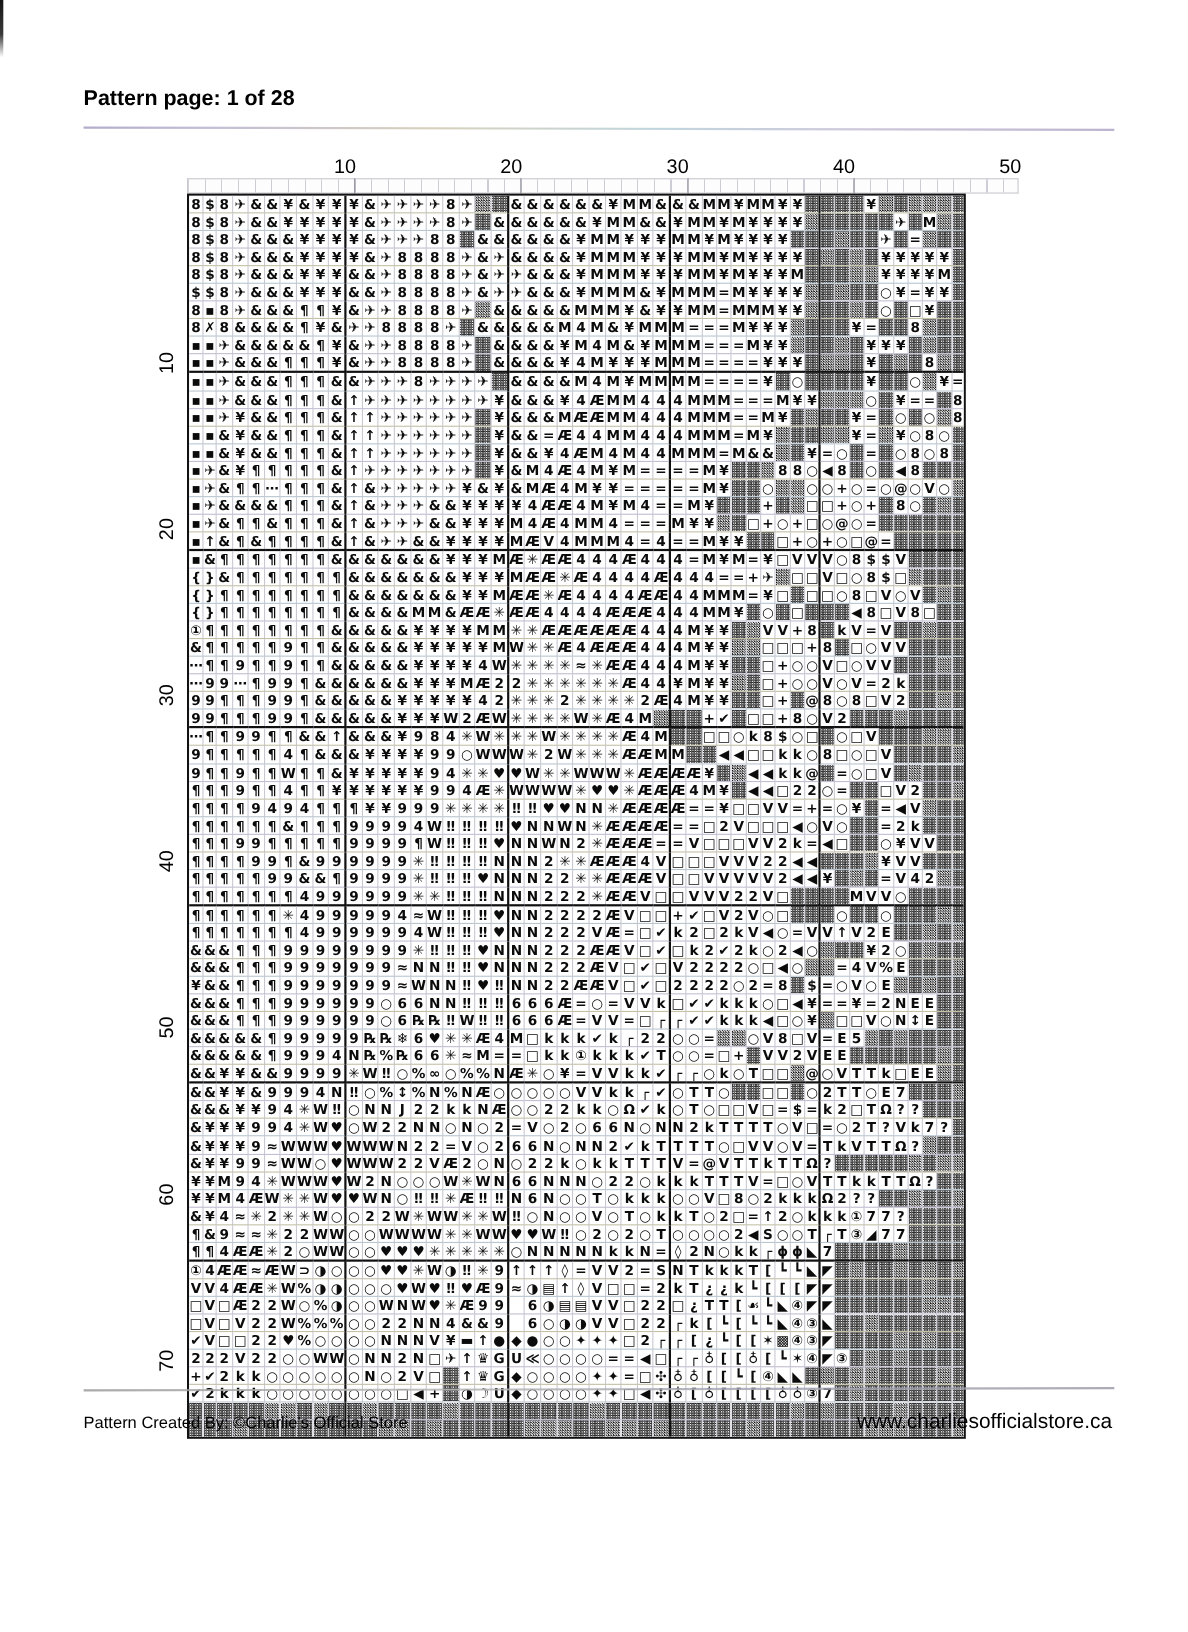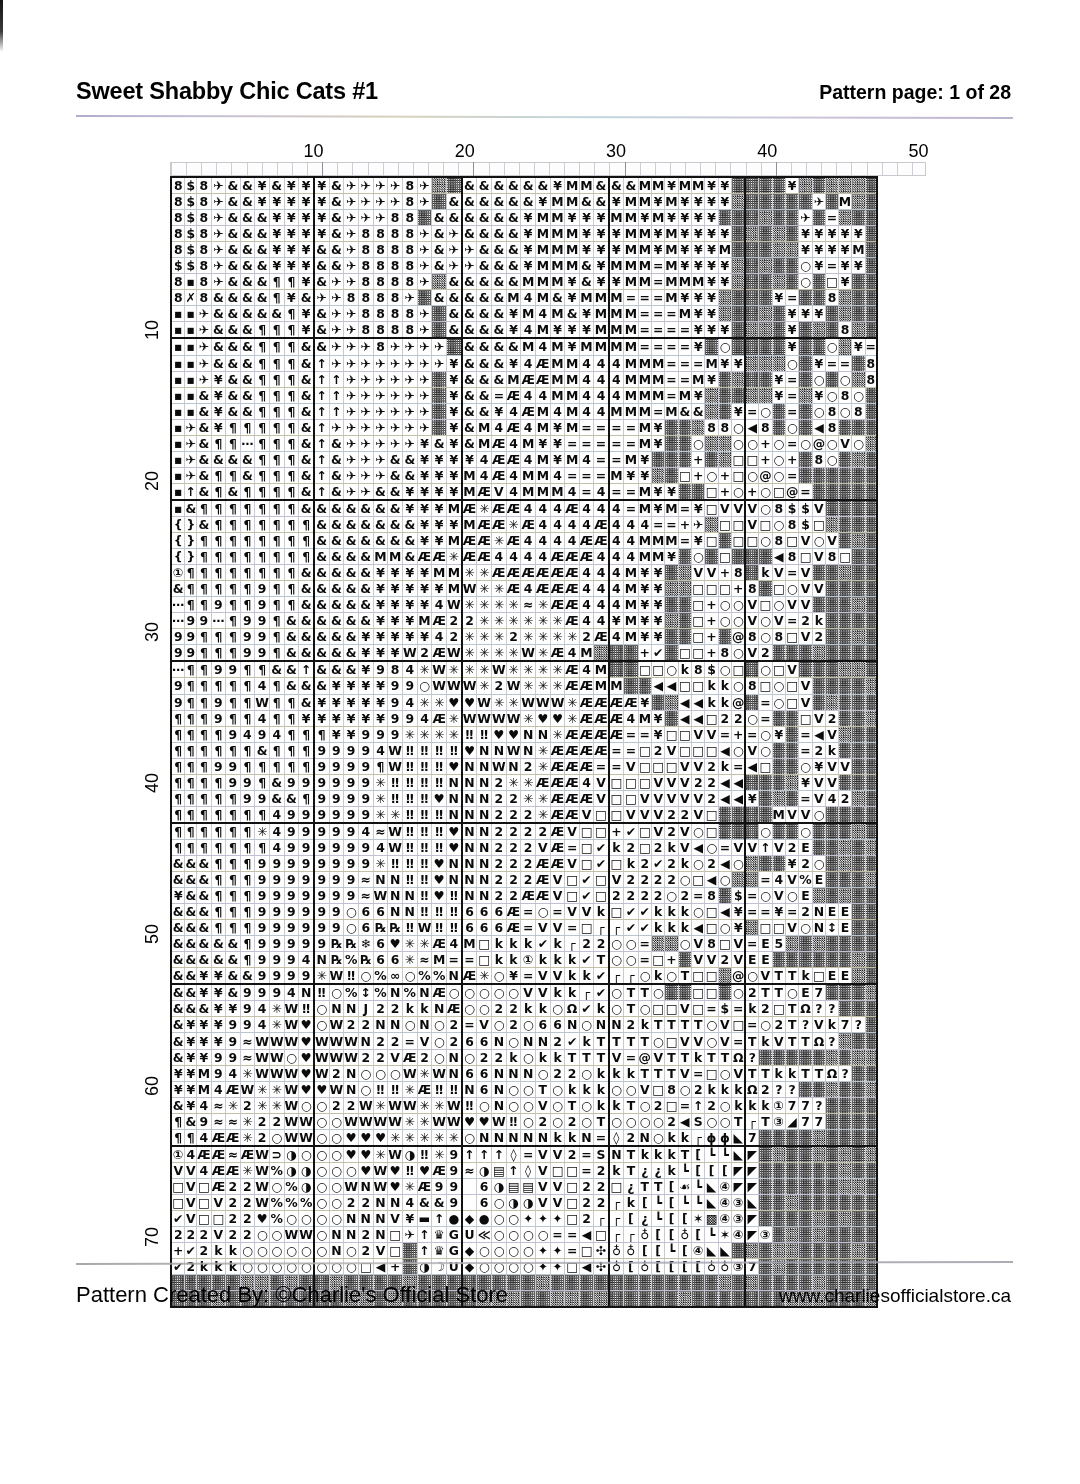--- a/index.html
+++ b/index.html
@@ -61,21 +61,21 @@
   
   .page-footer {
     position: absolute;
     left: 76px;
     top: 1282px;
     width: 935px;
     display: flex;
     align-items: baseline;
     justify-content: space-between;
   }
-  .credit { font-size: 22px; white-space: nowrap; }
+  .credit { font-size: 15px; white-space: nowrap; }
   .site   { font-size: 19px; white-space: nowrap; }
 
   
   .chart-area {
     position: absolute;
     left: 112px;
     top: 140px;
   }
   .chart-wrap {
     position: relative;
@@ -194,21 +194,20 @@
 
   .sym-sm { font-size: 10px; }
   .sym-lg { font-size: 14px; }
 </style>
 </head>
 <body>
 
 <div class="scan-edge"></div>
 
 <div class="page-header">
-  <div class="doc-title">Sweet Shabby Chic Cats #1</div>
   <div class="page-indicator">Pattern page: 1 of 28</div>
 </div>
 <div class="rule rule-top"></div>
 
 <div class="chart-area">
   <div class="chart-wrap">
     <div class="col-numbers">
         <span class="col-num" style="left: 143.64px;">10</span>
         <span class="col-num" style="left: 294.84px;">20</span>
         <span class="col-num" style="left: 446.04px;">30</span>

